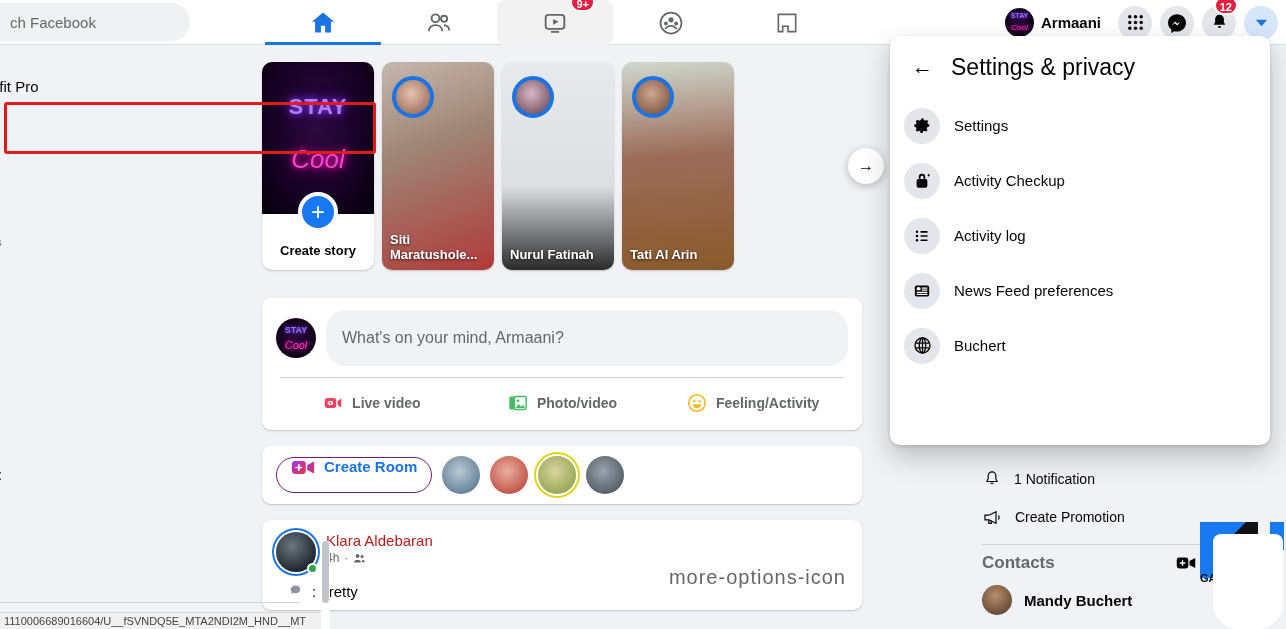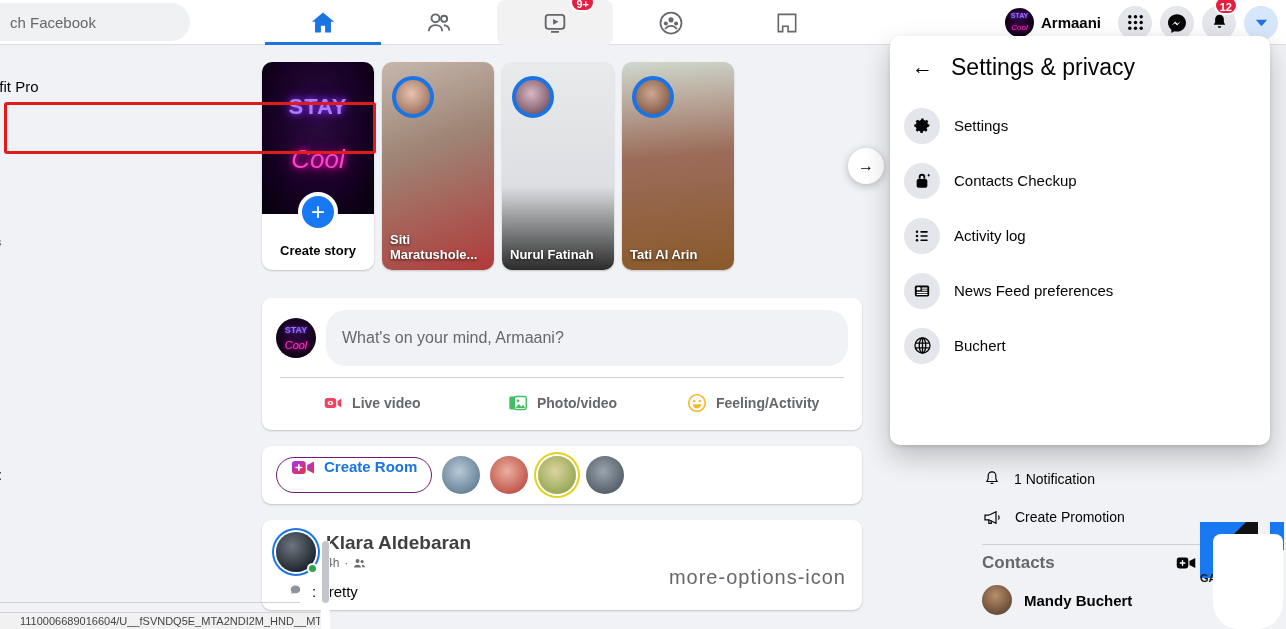--- a/index.html
+++ b/index.html
@@ -145,21 +145,21 @@
   .room-av.active { box-shadow: 0 0 0 2px #fff, 0 0 0 4px #e3d11a; }
 
   #post { margin-top: 16px; padding: 12px 14px 0; height: 90px; overflow: hidden; }
   .post-head { display: flex; align-items: flex-start; gap: 10px; position: relative; }
   .post-av {
     width: 40px; height: 40px; border-radius: 50%; position: relative; flex: none;
     background: radial-gradient(circle at 40% 35%, #6d7680, #1d242b 75%);
     box-shadow: 0 0 0 2px #fff, 0 0 0 4px #1b74e4;
   }
   .post-av .online { position: absolute; right: -2px; bottom: -2px; width: 11px; height: 11px; border-radius: 50%; background: #31a24c; border: 2px solid #fff; }
-  .post-name { font-size: 19px; font-weight: bold; color: #404040; }
+  .post-name { font-size: 15px; font-weight: normal; color: #b91c1c; }
   .post-meta { font-size: 12px; color: #65676b; display: flex; align-items: center; gap: 5px; margin-top: 2px; }
   .post-more { position: absolute; right: 2px; top: 6px; font-size: 20px; color: #65676b; letter-spacing: 1px; margin-top: 28px; }
   .post-body { margin-top: 10px; font-size: 15px; color: #050505; display: flex; align-items: center; gap: 6px; padding-left: 12px; }
 
   
   #right-rail { position: absolute; right: 0; top: 46px; width: 320px; height: 583px; }
   .rr-row { display: flex; align-items: center; gap: 12px; height: 38px; padding-left: 16px; color: #050505; font-size: 14px; }
   .rr-divider { height: 1px; background: #ced0d4; margin: 8px 16px; }
   .rr-title { font-size: 17px; font-weight: bold; color: #65676b; padding-left: 16px; }
   .rr-contact { display: flex; align-items: center; gap: 12px; padding-left: 16px; margin-top: 12px; }
@@ -188,21 +188,21 @@
   }
 
   
   #watermark { position: absolute; left: 1196px; top: 512px; width: 90px; height: 85px; z-index: 30; }
   #wm-white { position: absolute; left: 1213px; top: 534px; width: 70px; height: 95px; background: #fff; border-radius: 8px 8px 26px 26px; z-index: 31; }
 
   
   #statusbar {
     position: absolute; left: 0; bottom: 0; width: 320px; height: 17px;
     background: #f1f1f1; border-top: 1px solid #d5d5d5; z-index: 45;
-    font-size: 11px; color: #444; padding-left: 20px; line-height: 17px;
+    font-size: 11px; color: #444; padding-left: 4px; line-height: 17px;
     white-space: nowrap; overflow: hidden;
   }
   #scroll-frag { position: absolute; left: 0; bottom: 17px; width: 300px; height: 10px; border-top: 1px solid #cfd1d4; z-index: 44; }
   #vscroll { position: absolute; left: 321px; bottom: 0; width: 9px; height: 88px; background: #fff; z-index: 44; }
   #vscroll i { position: absolute; left: 1px; top: 0; width: 7px; height: 62px; background: #c2c5c9; border-radius: 4px; display: block; }
 </style>
 </head>
 <body>
 
 <div id="screen">
@@ -485,21 +485,21 @@
     </div>
 
     <div class="dd-item">
       <span class="dd-icon">
         <svg width="20" height="20" viewBox="0 0 24 24" fill="#050505">
           <path d="M12 3.4a3.9 3.9 0 0 0-3.9 3.9V9.4h2.2V7.3a1.7 1.7 0 0 1 3.4 0v2.1h2.2V7.3A3.9 3.9 0 0 0 12 3.4z"></path>
           <rect x="5.6" y="9.6" width="12.8" height="10.6" rx="2.2"></rect>
           <path d="M18.5 5.2l1.5 1.6 1.5-1.6-1.5-2z" fill="#050505"></path>
         </svg>
       </span>
-      <span class="dd-label">Contacts Checkup</span>
+      <span class="dd-label">Activity Checkup</span>
     </div>
 
 
     <div class="dd-item">
       <span class="dd-icon">
         <svg width="20" height="20" viewBox="0 0 24 24" fill="#050505">
           <circle cx="6" cy="7" r="1.5"></circle>
             <circle cx="6" cy="12" r="1.5"></circle>
             <circle cx="6" cy="17" r="1.5"></circle>
           <rect x="10" y="6.1" width="9" height="1.9" rx=".9"></rect>

